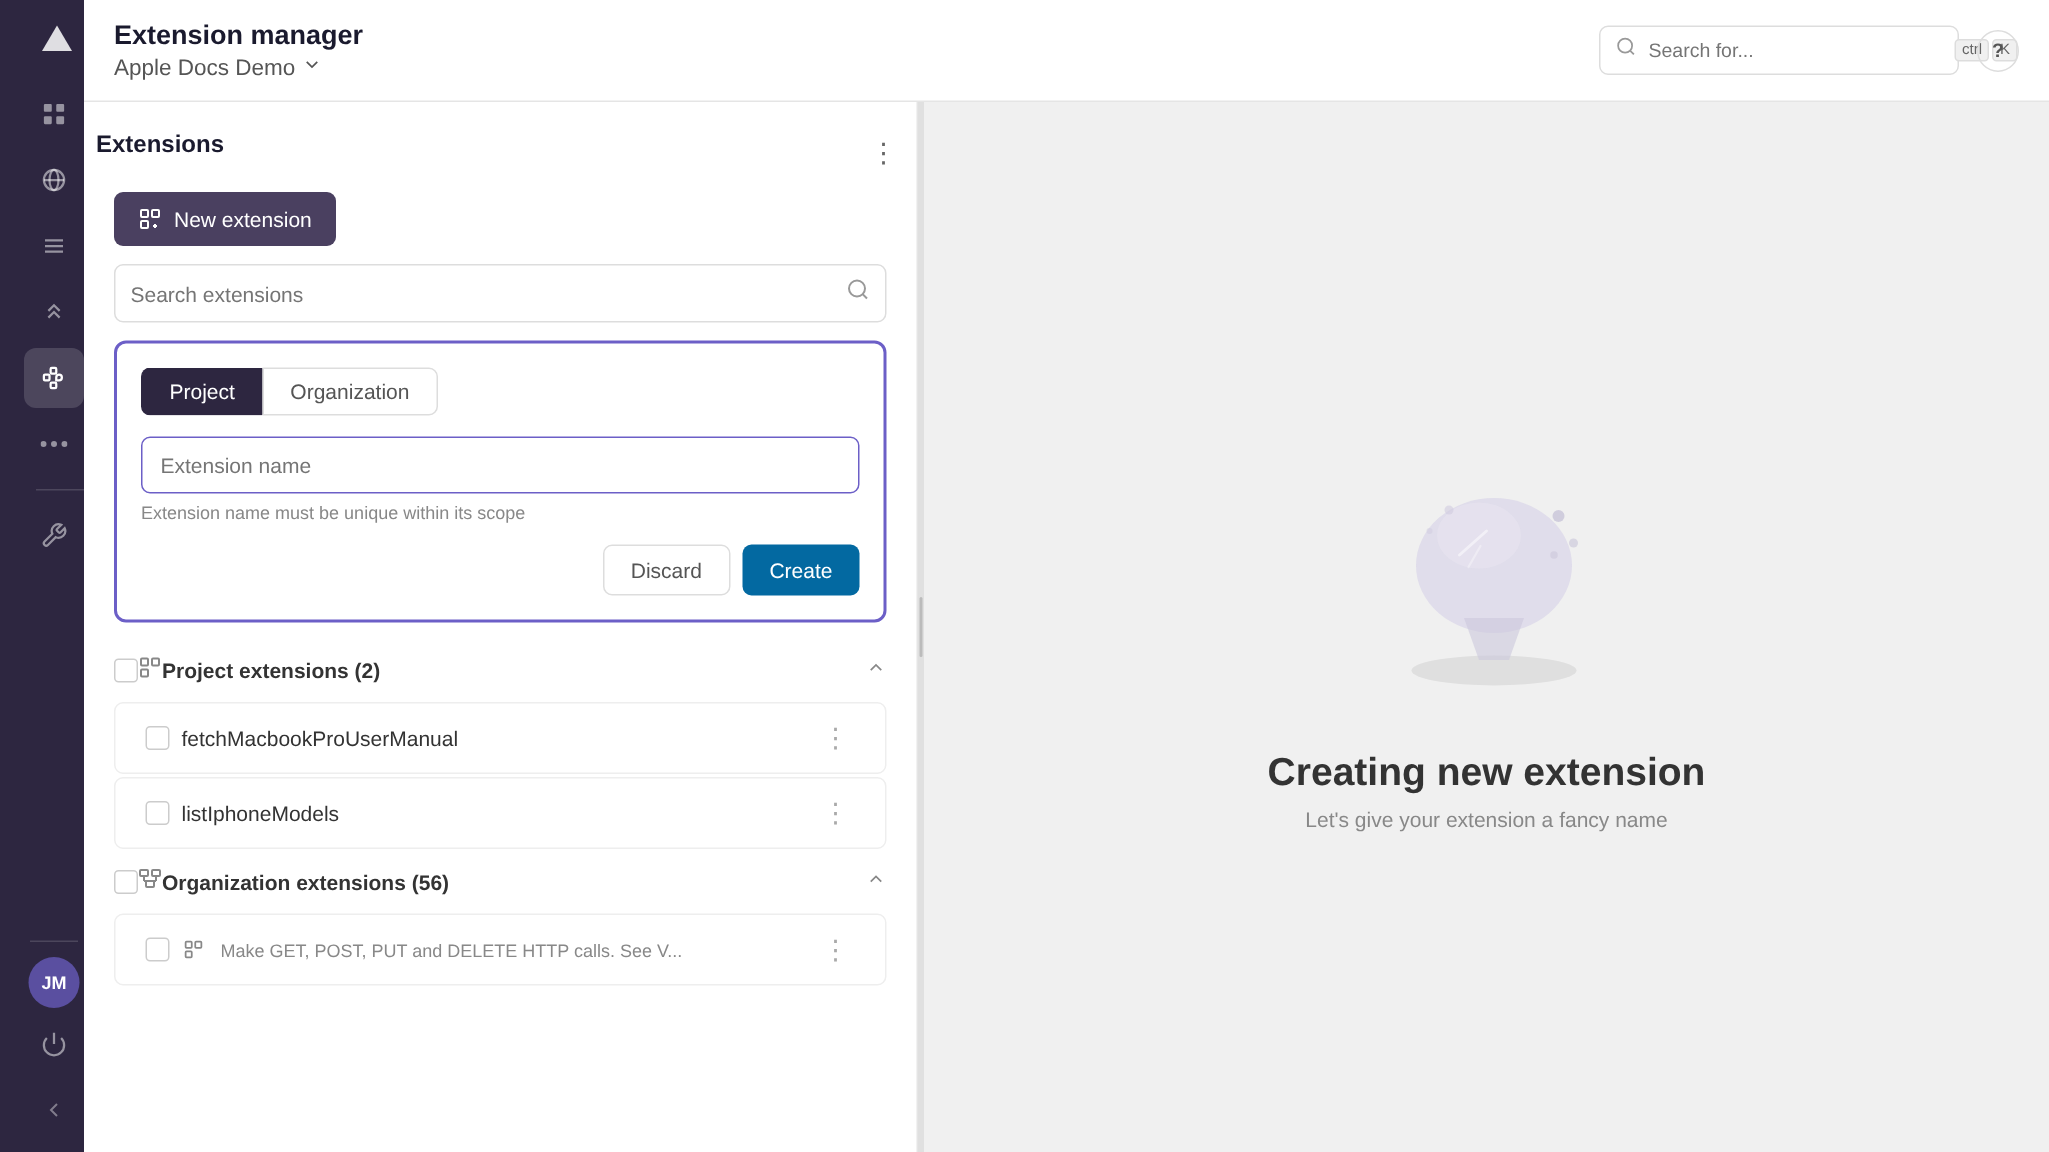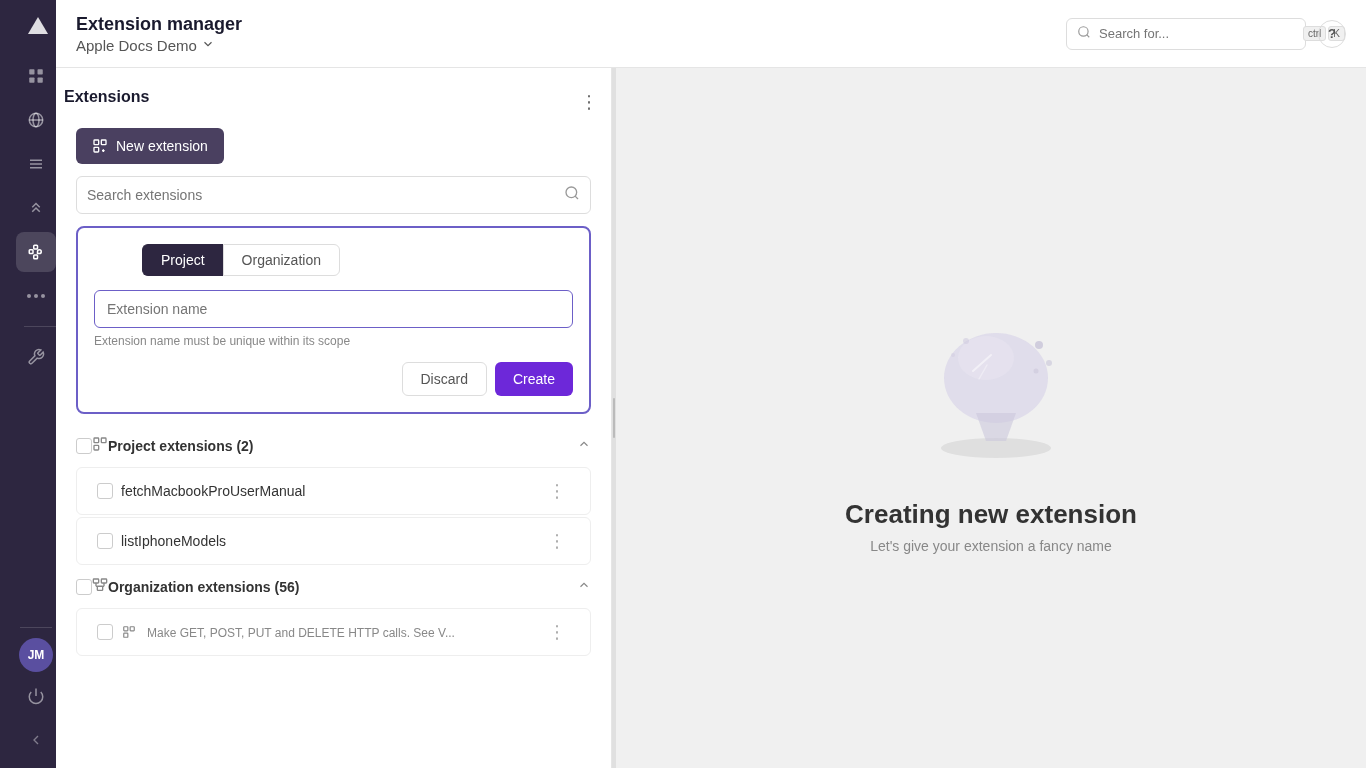--- a/index.html
+++ b/index.html
@@ -244,21 +244,21 @@
       margin-bottom: 14px;
     }
     .scope-tab {
       padding: 7px 18px;
       border: 1px solid #ddd;
       font-size: 14px;
       cursor: pointer;
       background: white;
       color: #555;
     }
-    .scope-tab:first-child { border-radius: 6px 0 0 6px; border-right: none; margin-left: 48px; }
+    .scope-tab:first-child { border-radius: 6px 0 0 6px; border-right: none; }
     .scope-tab:last-child { border-radius: 0 6px 6px 0; }
     .scope-tab.active {
       background: #2d2640;
       color: white;
       border-color: #2d2640;
     }
     .ext-name-input {
       width: 100%;
       border: 1px solid #6c5fc7;
       border-radius: 6px;
@@ -284,21 +284,21 @@
       border-radius: 6px;
       background: white;
       color: #555;
       font-size: 14px;
       cursor: pointer;
     }
     .create-btn {
       padding: 8px 18px;
       border: none;
       border-radius: 6px;
-      background: #6d28d9;
+      background: #0369a1;
       color: white;
       font-size: 14px;
       cursor: pointer;
       font-weight: 500;
     }
 
     
     .ext-list {
       flex: 1;
       overflow-y: auto;

